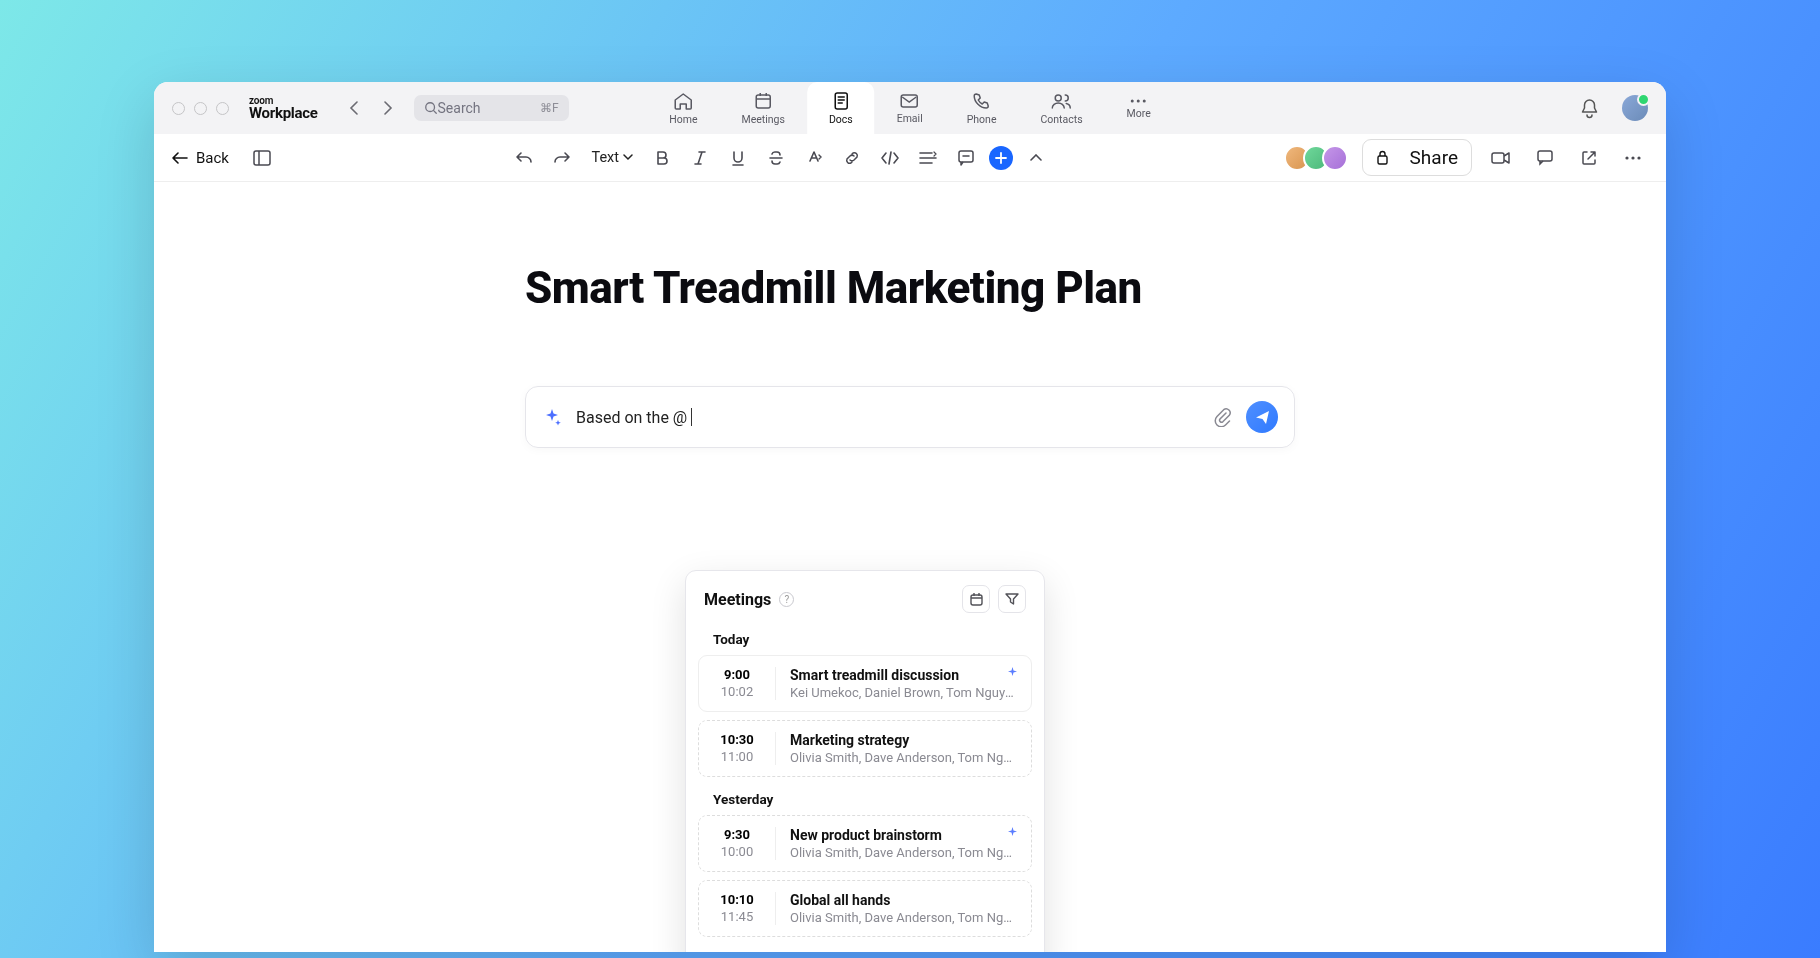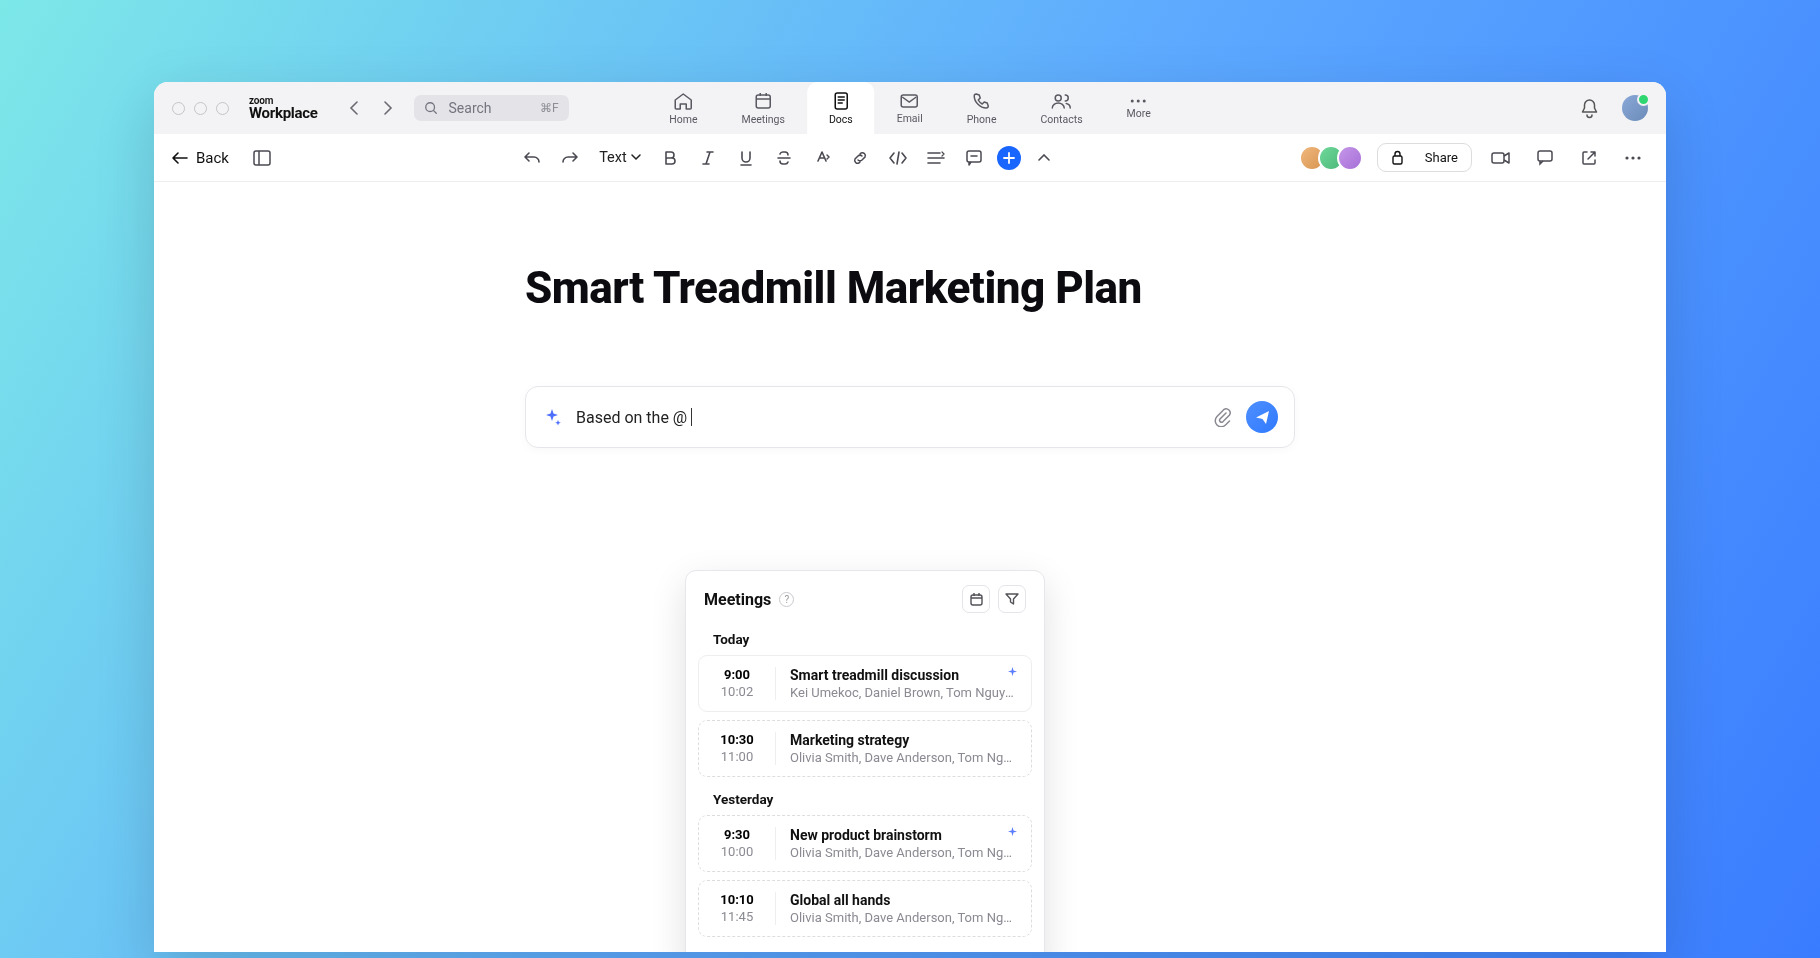--- a/index.html
+++ b/index.html
@@ -6,21 +6,21 @@
 body { background: linear-gradient(120deg, #7de8e8 0%, #5daaff 50%, #3a7cff 100%); width: 1820px; height: 958px; display: flex; align-items: center; justify-content: center; }
 .window { width: 1512px; height: 870px; background: #fff; border-radius: 14px 14px 0 0; overflow: hidden; margin-top: 76px; box-shadow: 0 20px 60px rgba(0,0,0,0.15); display: flex; flex-direction: column; }
 .titlebar { height: 52px; background: #f3f3f5; display: flex; align-items: center; padding: 0 18px; gap: 14px; position: relative; }
 .traffic { display: flex; gap: 9px; }
 .traffic span { width: 13px; height: 13px; border-radius: 50%; border: 1px solid #c5c5c7; }
 .brand { display: flex; flex-direction: column; line-height: 1; margin-left: 6px; }
 .brand .z { font-size: 10px; font-weight: 600; color: #111; letter-spacing: -0.2px; }
 .brand .w { font-size: 15px; font-weight: 700; color: #111; letter-spacing: -0.3px; }
 .navarrows { display: flex; gap: 10px; margin-left: 10px; color: #6b6b72; }
 .navarrows span { width: 24px; height: 24px; display: flex; align-items: center; justify-content: center; cursor: pointer; }
-.search { display: flex; align-items: center; background: #e4e4e8; border-radius: 7px; padding: 5px 10px; width: 155px; color: #747480; font-size: 14px; gap: 11px; }
+.search { display: flex; align-items: center; background: #e4e4e8; border-radius: 7px; padding: 5px 10px; width: 155px; color: #747480; font-size: 14px; gap: 0; }
 .search .kbd { margin-left: auto; font-size: 12px; color: #8d8d96; }
 .navtabs { position: absolute; left: 50%; transform: translateX(-50%); display: flex; gap: 0; align-items: flex-end; height: 100%; }
 .navtab { display: flex; flex-direction: column; align-items: center; justify-content: center; padding: 7px 22px 6px; color: #595962; cursor: pointer; gap: 3px; height: 100%; }
 .navtab .lbl { font-size: 10.5px; }
 .navtab.active { background: #fff; border-radius: 10px 10px 0 0; color: #111; }
 .titlebar-right { margin-left: auto; display: flex; align-items: center; gap: 20px; }
 .bell, .avatar { width: 26px; height: 26px; display: flex; align-items: center; justify-content: center; color: #555; cursor: pointer; }
 .avatar { border-radius: 50%; background: linear-gradient(135deg,#8aa8d8,#6b8bb8); position: relative; }
 .avatar::after { content:""; position:absolute; top:-2px; right:-2px; width:9px; height:9px; background:#2fd671; border:2px solid #f3f3f5; border-radius:50%; }
 .toolbar { height: 48px; border-bottom: 1px solid #eee; display: flex; align-items: center; padding: 0 18px; gap: 8px; }
@@ -28,21 +28,21 @@
 .tb-icon { width: 30px; height: 30px; display: flex; align-items: center; justify-content: center; color: #4a4a52; cursor: pointer; border-radius: 6px; }
 .tb-spacer { flex: 1; }
 .text-dd { display: flex; align-items: center; gap: 4px; font-size: 14.5px; color: #222; padding: 0 6px; cursor: pointer; }
 .plus-blue { width: 24px; height: 24px; border-radius: 50%; background: #1966ff; color: #fff; display: flex; align-items: center; justify-content: center; }
 .toolbar-right { display: flex; align-items: center; gap: 14px; }
 .avatars { display: flex; }
 .avatars span { width: 26px; height: 26px; border-radius: 50%; border: 2px solid #fff; margin-left: -7px; }
 .avatars span:nth-child(1){background:linear-gradient(135deg,#f0b87d,#d89550);margin-left:0}
 .avatars span:nth-child(2){background:linear-gradient(135deg,#6fd89b,#4db87a)}
 .avatars span:nth-child(3){background:linear-gradient(135deg,#c596e8,#a670d8)}
-.share-btn { display: flex; align-items: center; gap: 21px; border: 1px solid #ddd; border-radius: 9px; padding: 6px 13px; font-size: 13px; cursor: pointer; color: #111; }
+.share-btn { display: flex; align-items: center; gap: 21px; border: 1px solid #ddd; border-radius: 9px; padding: 6px 13px; font-size: 19px; cursor: pointer; color: #111; }
 .content { flex: 1; overflow: auto; padding: 80px 0 0 0; display: flex; flex-direction: column; align-items: center; position: relative; }
 .doc-title { font-size: 44px; font-weight: 800; color: #0b0b10; letter-spacing: -0.5px; margin-bottom: 72px; width: 770px; }
 .ai-bar { width: 770px; border: 1px solid #e5e5ea; border-radius: 13px; padding: 14px 16px; display: flex; align-items: center; gap: 14px; box-shadow: 0 2px 10px rgba(0,0,0,0.03); }
 .ai-sparkle { color: #4c6fff; }
 .ai-text { flex: 1; font-size: 16px; color: #222; display: flex; align-items: center; }
 .ai-text .cursor { border-right: 1.5px solid #333; height: 18px; margin-left: 4px; }
 .ai-attach { color: #898992; cursor: pointer; }
 .ai-send { width: 32px; height: 32px; border-radius: 50%; background: linear-gradient(135deg,#4f8fff,#2f7aff); display: flex; align-items: center; justify-content: center; color: #fff; cursor: pointer; }
 .popup { position: absolute; top: 388px; left: calc(50% - 385px + 160px); width: 360px; background: #fff; border: 1px solid #e6e6eb; border-radius: 11px; box-shadow: 0 12px 36px rgba(0,0,0,0.12); padding: 14px 0 0; }
 .popup-hdr { display: flex; align-items: center; padding: 0 18px 12px; gap: 8px; }

